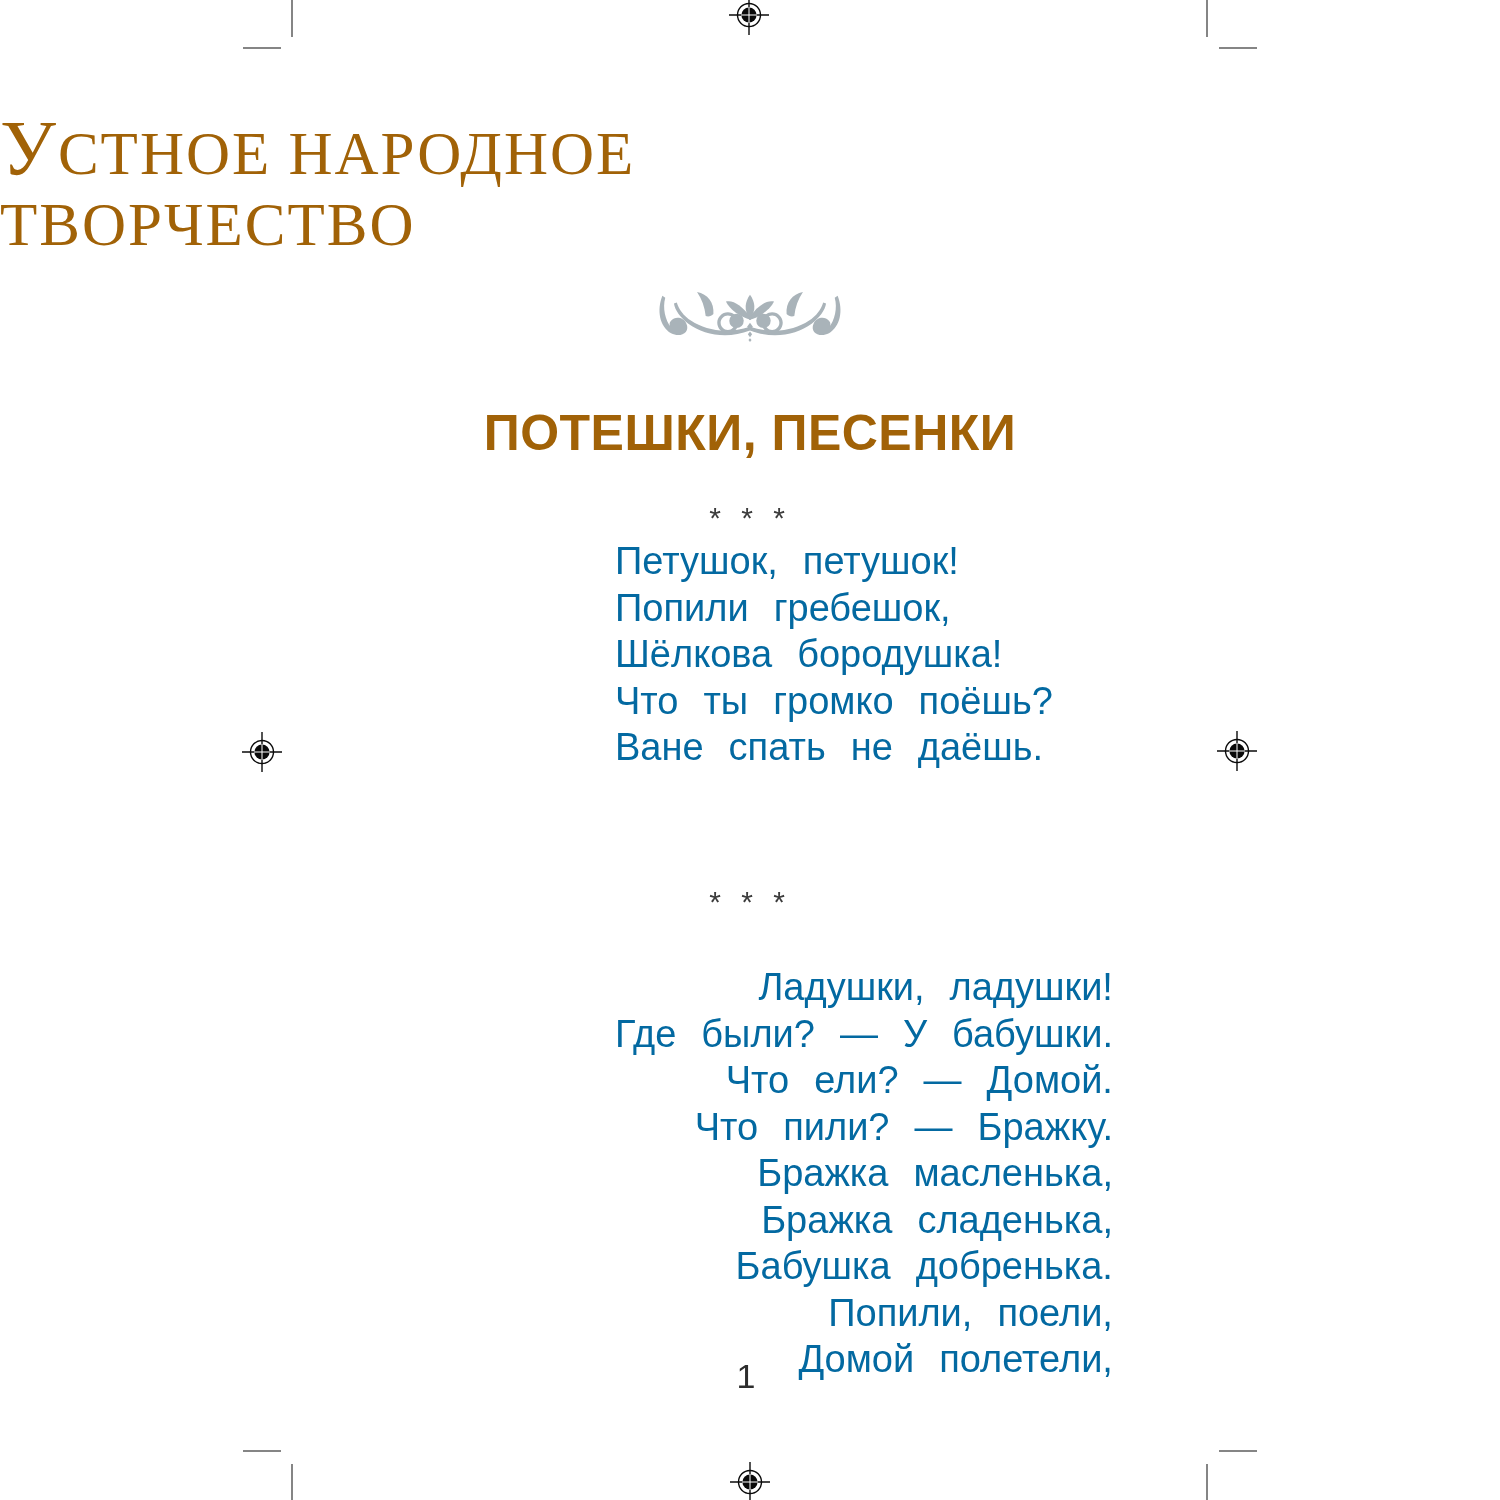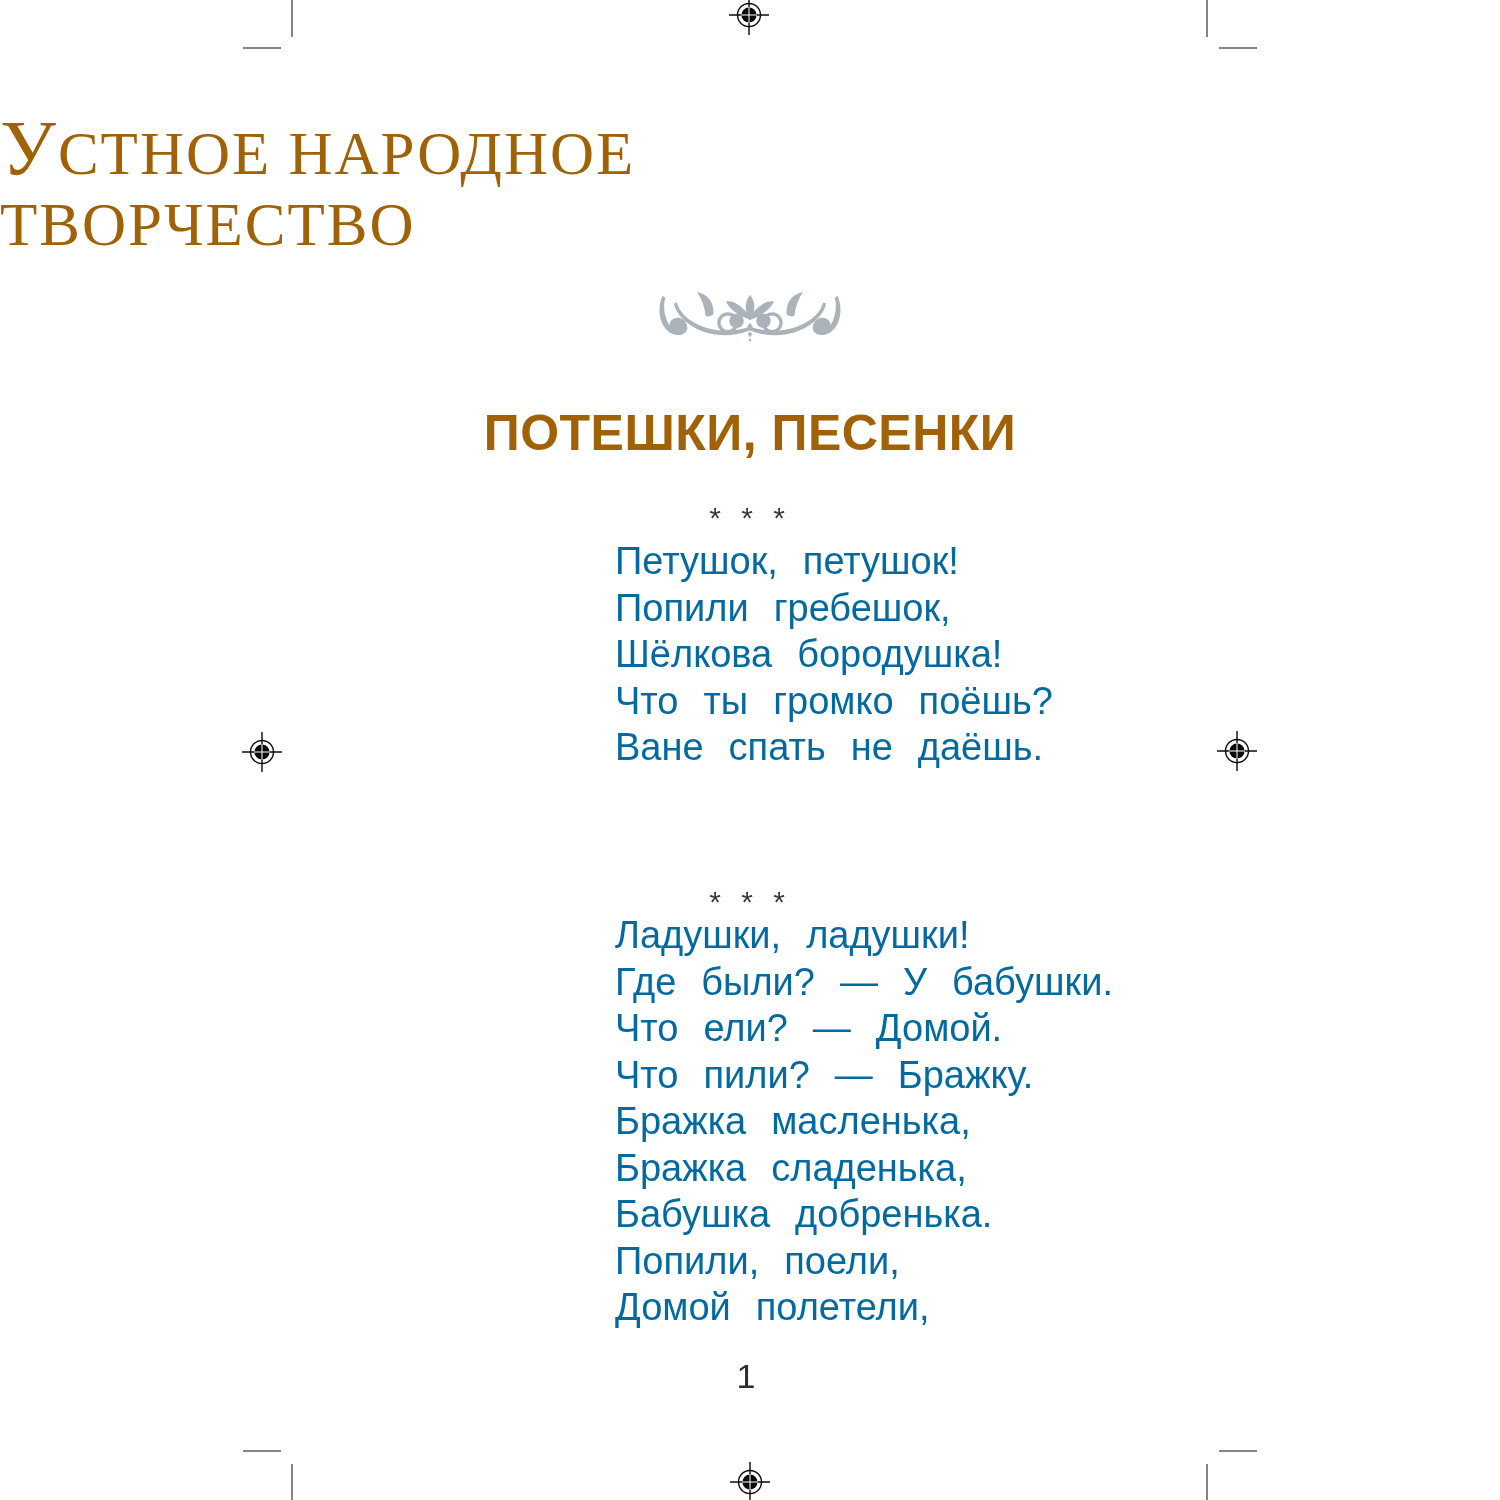--- a/index.html
+++ b/index.html
@@ -53,21 +53,21 @@
   .poem{
     position:absolute;left:591px;
     font-size:38px;
     line-height:46.5px;
     color:#0369a1;
     word-spacing:0.38em;
     white-space:nowrap;
     margin-left:24px;
   }
   .poem1{top:538px;}
-  .poem2{top:912px;}
+  .poem2{top:964px;text-align:right;}
   
   .pagenum{
     position:absolute;left:0;top:1357px;width:1492px;
     text-align:center;
     font-size:34px;
     color:#2d2d2d;
   }
 </style>
 </head>
 <body>

